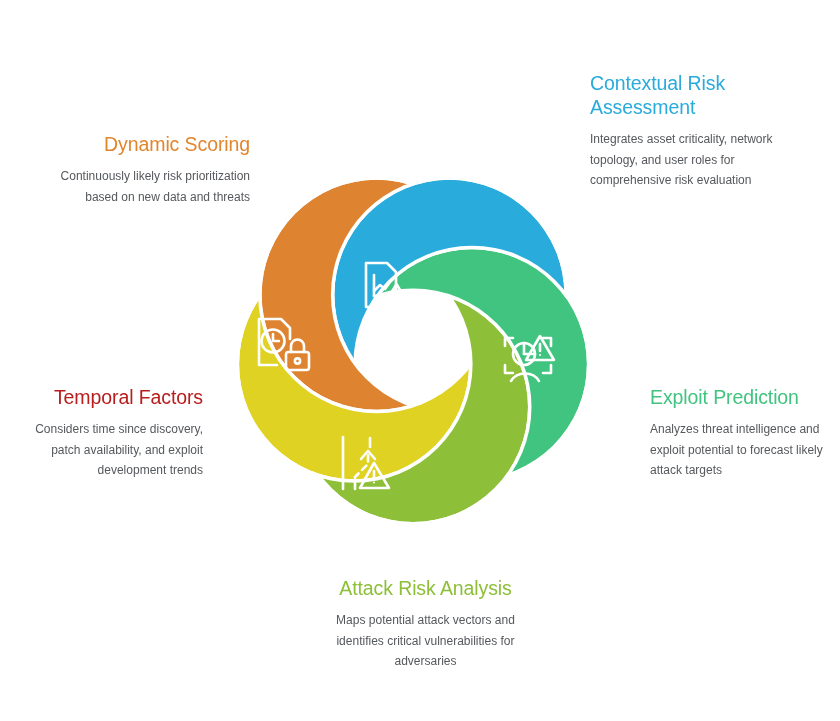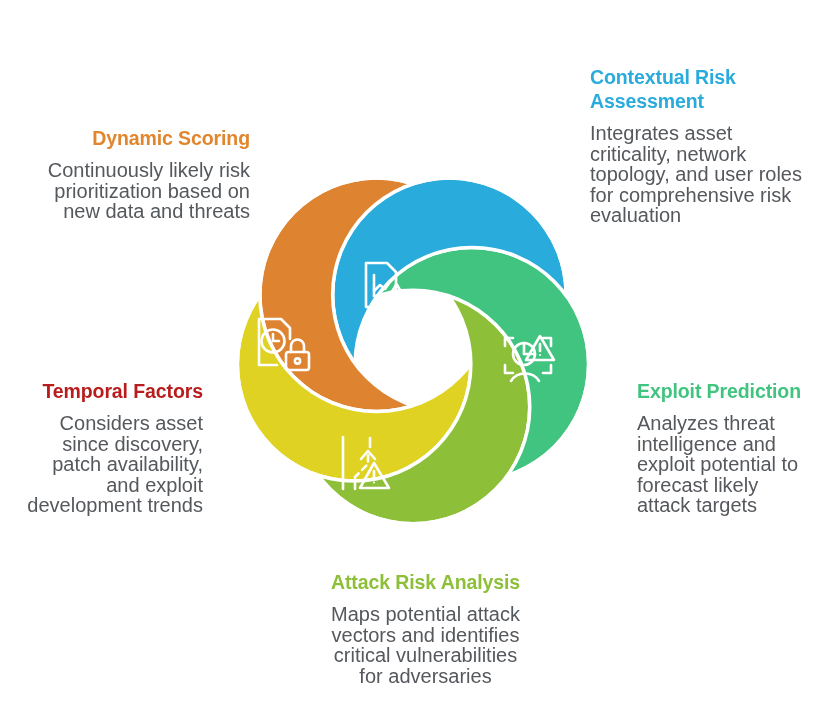--- a/index.html
+++ b/index.html
@@ -18,27 +18,27 @@
     position:absolute;
     left:213px;top:145px;
     width:400px;height:400px;
   }
   #wheel svg{display:block;width:400px;height:400px;overflow:visible;}
 
   
   .callout{position:absolute;}
   .callout .title{
     font-size:19.5px;
-    font-weight:bold;
+    font-weight:normal;
     line-height:24px;
-    margin:6px 0 10px 0;
+    margin:12px 0 10px 0;
     letter-spacing:-0.1px;
   }
   .callout .body{
-    font-size:20px;
+    font-size:12px;
     line-height:20.5px;
     color:#55585c;
     margin:0;
   }
 
   .align-right{text-align:right;}
   .align-left{text-align:left;}
   .align-center{text-align:center;}
 
   
@@ -47,21 +47,21 @@
 
   
   #callout-dynamic-scoring{left:45px;top:120px;width:205px;text-align:right;}
   #callout-dynamic-scoring .title{color:#e2862d;}
 
   
   #callout-temporal-factors{left:25px;top:373px;width:178px;}
   #callout-temporal-factors .title{color:#b91c1c;}
 
   
-  #callout-exploit-prediction{left:637px;top:373px;width:175px;}
+  #callout-exploit-prediction{left:650px;top:373px;width:175px;}
   #callout-exploit-prediction .title{color:#40c47f;}
 
   
   #callout-attack-path{left:323px;top:564px;width:205px;}
   #callout-attack-path .title{color:#8dbf38;}
 </style>
 </head>
 <body>
 
 <div id="stage">
@@ -175,21 +175,21 @@
     <p class="body">Integrates asset criticality, network topology, and user roles for comprehensive risk evaluation</p>
   </div>
 
   <div class="callout align-right" id="callout-dynamic-scoring">
     <h3 class="title">Dynamic Scoring</h3>
     <p class="body">Continuously likely risk prioritization based on new data and threats</p>
   </div>
 
   <div class="callout align-right" id="callout-temporal-factors">
     <h3 class="title">Temporal Factors</h3>
-    <p class="body">Considers asset since discovery, patch availability, and exploit development trends</p>
+    <p class="body">Considers time since discovery, patch availability, and exploit development trends</p>
   </div>
 
   <div class="callout align-left" id="callout-exploit-prediction">
     <h3 class="title">Exploit Prediction</h3>
     <p class="body">Analyzes threat intelligence and exploit potential to forecast likely attack targets</p>
   </div>
 
   <div class="callout align-center" id="callout-attack-path">
     <h3 class="title">Attack Risk Analysis</h3>
     <p class="body">Maps potential attack vectors and identifies critical vulnerabilities for adversaries</p>

